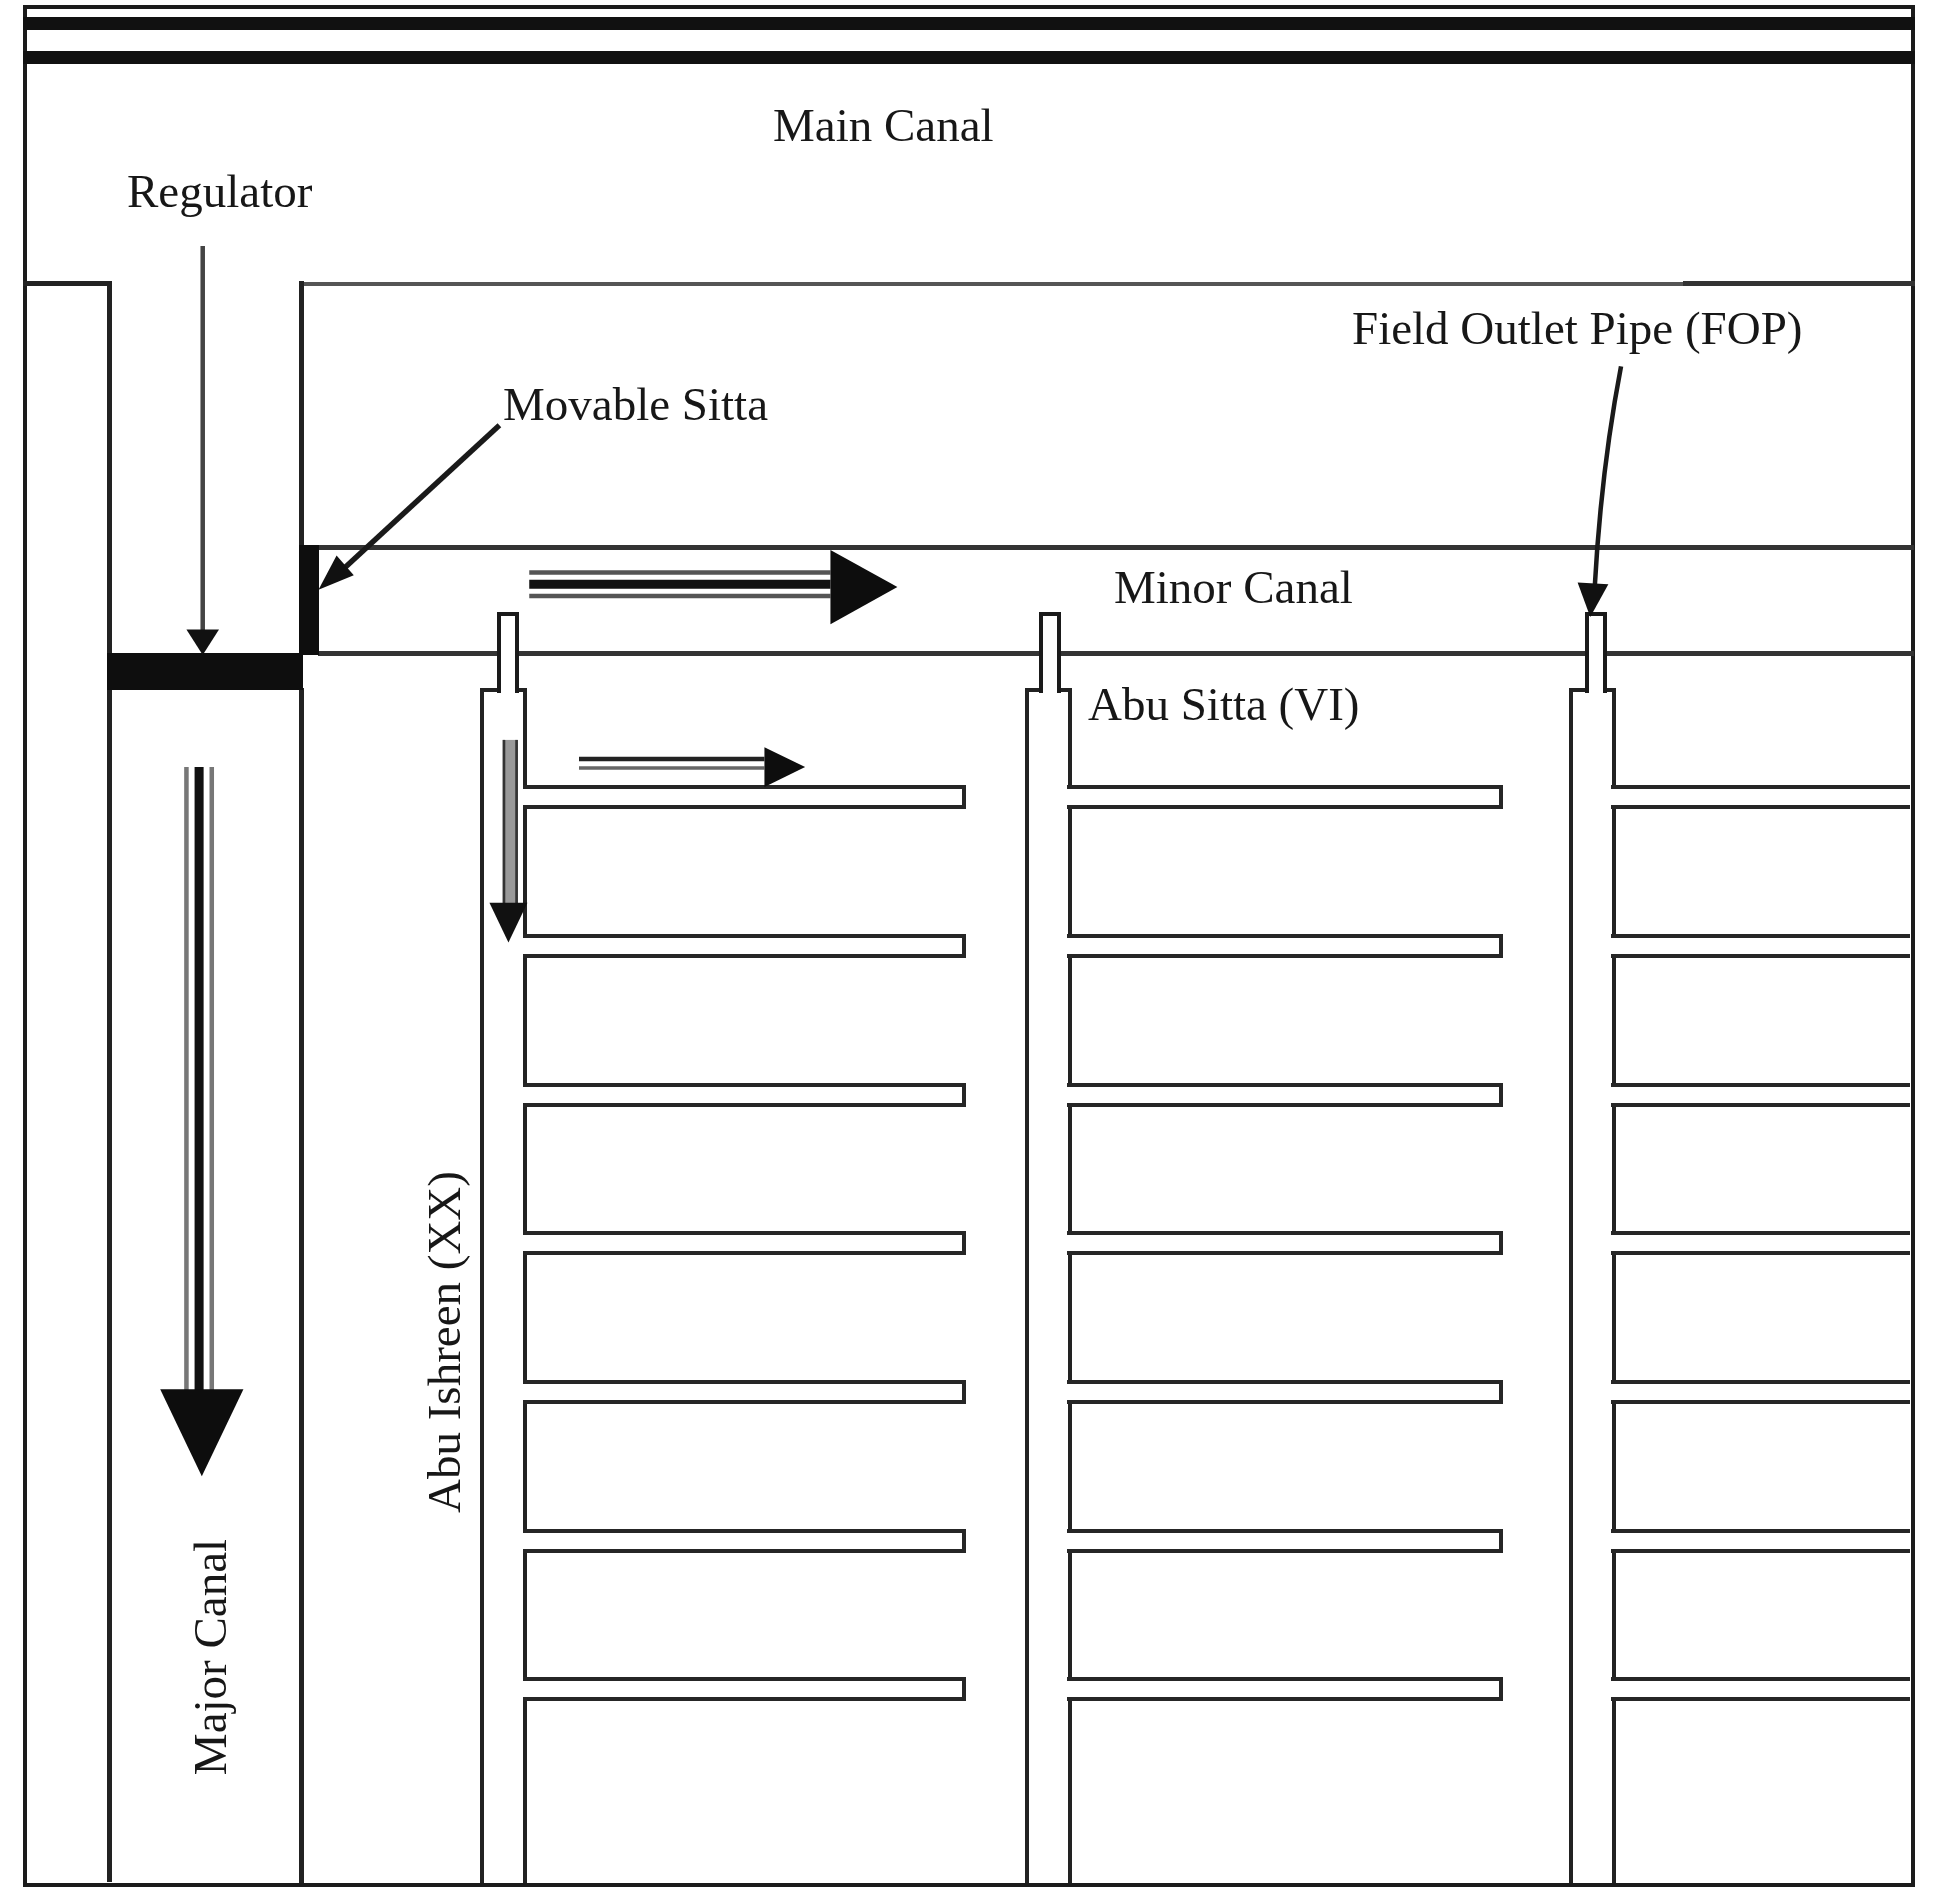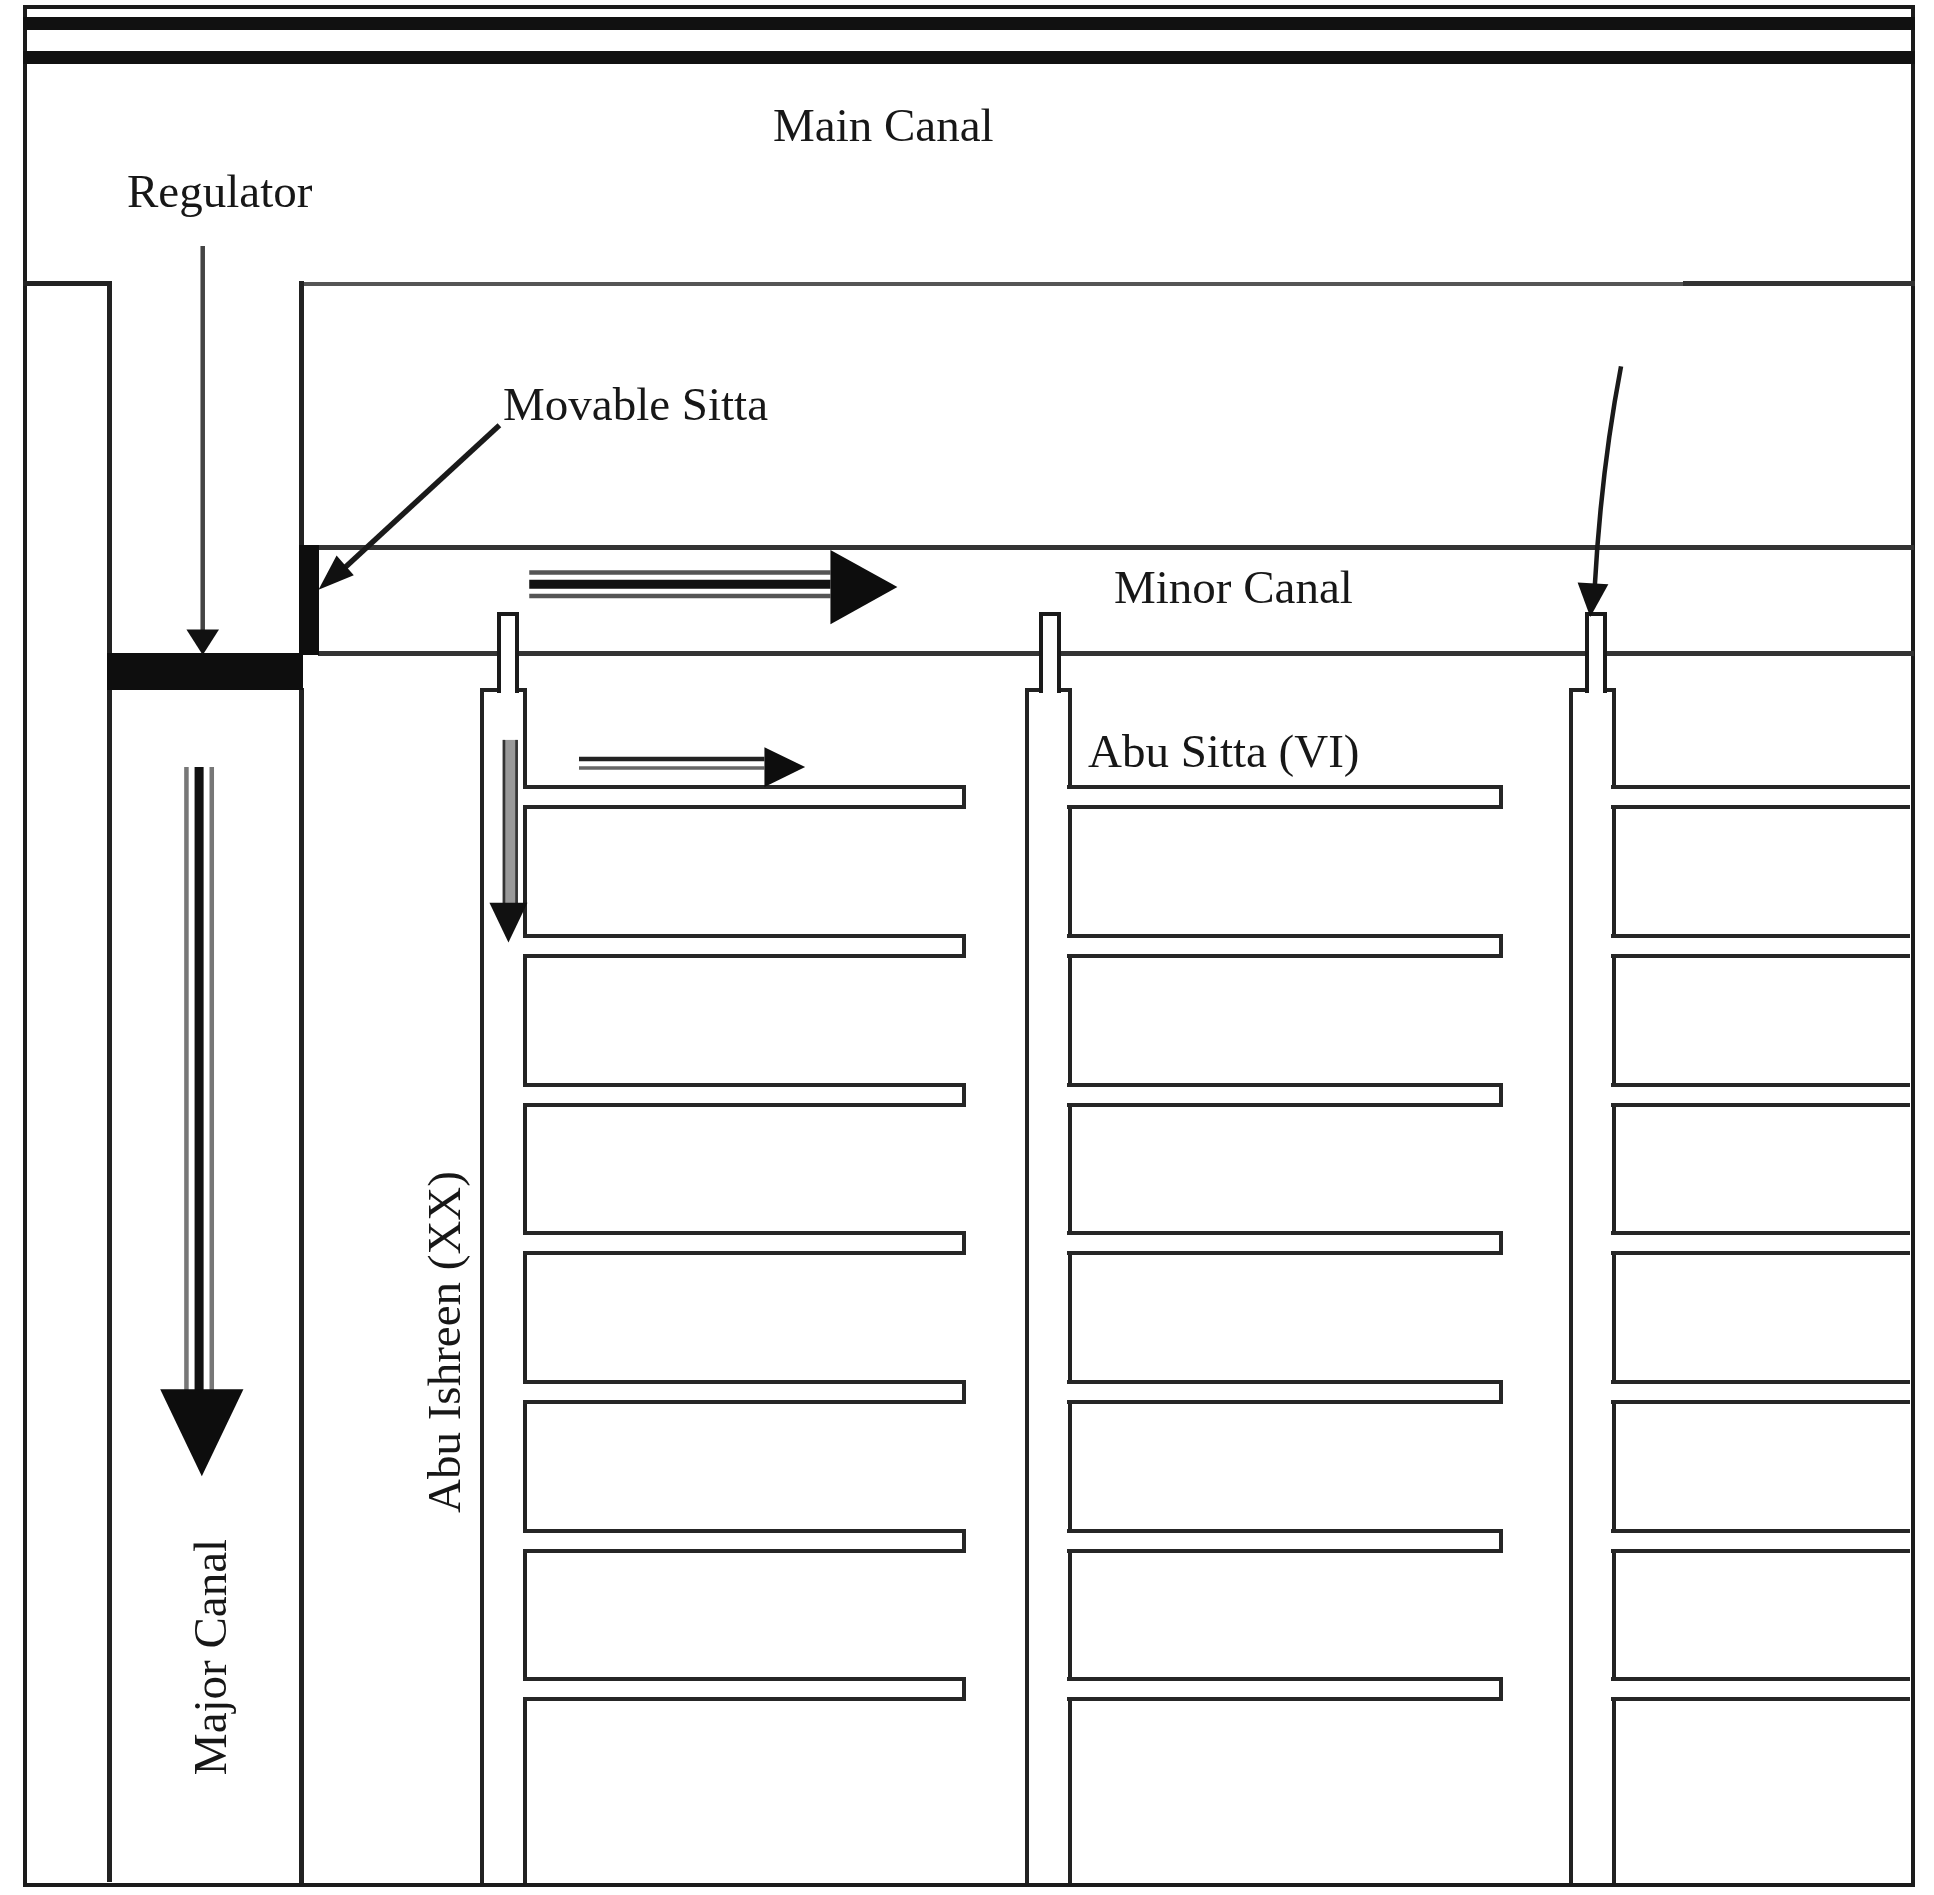--- a/index.html
+++ b/index.html
@@ -114,19 +114,20 @@
       <rect x="556" y="818" width="16" height="182" fill="#999"></rect>
       <line x1="557" y1="818" x2="557" y2="1000" stroke="#333" stroke-width="3"></line>
       <line x1="571" y1="818" x2="571" y2="1000" stroke="#333" stroke-width="3"></line>
       <polygon points="541,998 583,998 562,1042" fill="#111"></polygon>
     </g>
   </svg>
 
   <div class="lbl" style="left:773px;top:101px;">Main Canal</div>
   <div class="lbl" style="left:127px;top:167px;">Regulator</div>
   <div class="lbl" style="left:503px;top:380px;">Movable Sitta</div>
+  <div class="lbl" style="left:1352px;top:304px;">Field Outlet Pipe (FOP)</div>
   <div class="lbl" style="left:1114px;top:563px;text-align:right;">Minor Canal</div>
-  <div class="lbl" style="left:1088px;top:680px;margin-top:47px;">Abu Sitta (VI)</div>
+  <div class="lbl" style="left:1088px;top:680px;">Abu Sitta (VI)</div>
   <div class="lbl rot" style="left:445px;top:1342px;">Abu Ishreen (XX)</div>
   <div class="lbl rot" style="left:211px;top:1657px;">Major Canal</div>
 
 </div>
 
 
 </body></html>

